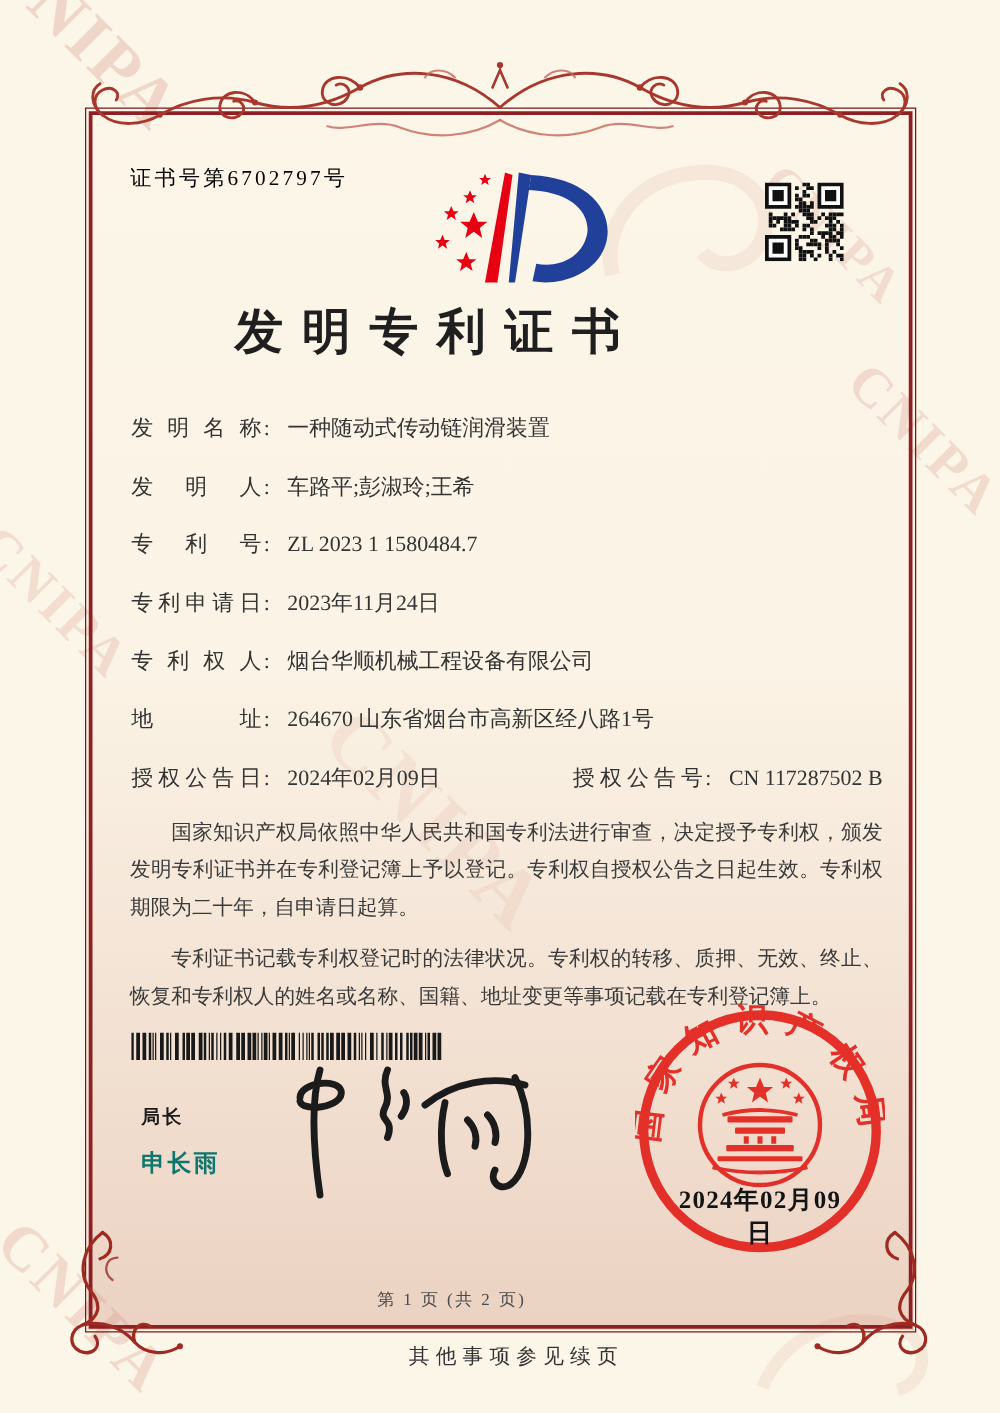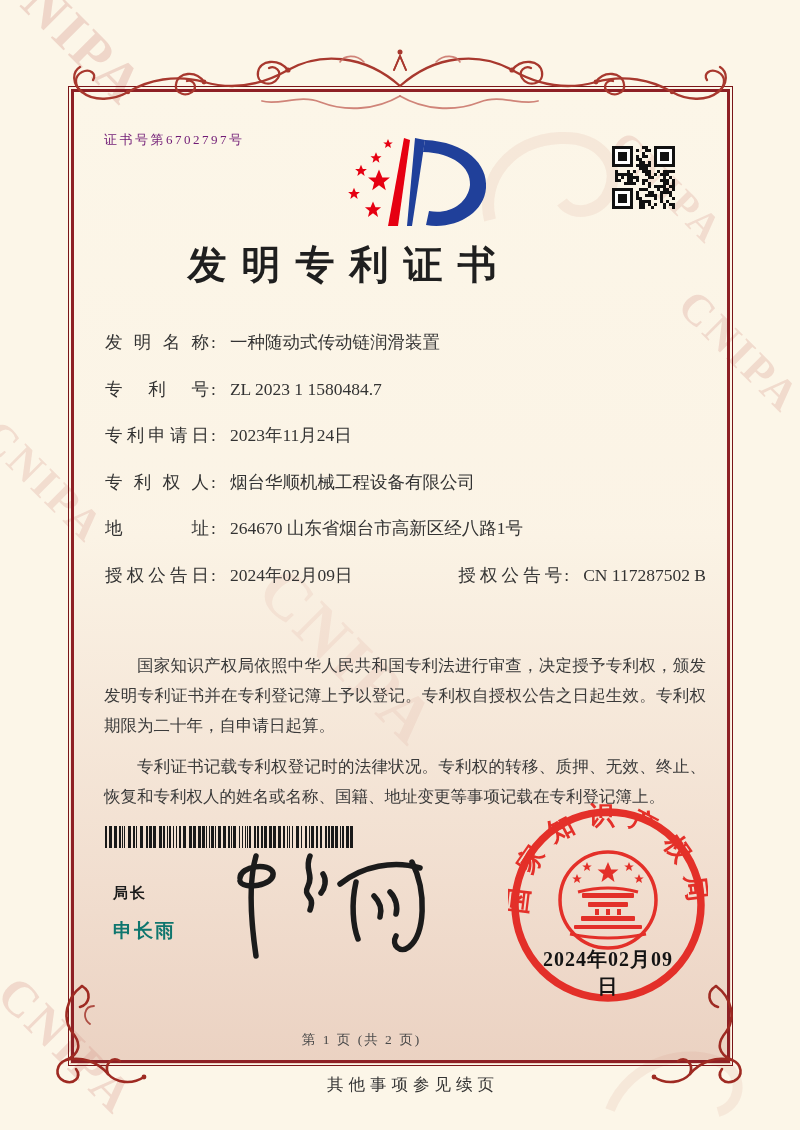--- a/index.html
+++ b/index.html
@@ -25,21 +25,21 @@
   .frame-bg{position:absolute;left:70px;top:88px;width:661px;height:976px;z-index:0;
      background:linear-gradient(180deg,rgba(253,247,235,0) 0%,rgba(250,240,226,.4) 45%,
        rgba(238,215,200,.75) 80%,rgba(234,208,192,.95) 100%);}
   .frame{position:absolute;left:68px;top:86px;width:663px;height:978px;z-index:2;
      border:1.5px solid #7a1518;pointer-events:none;}
   .frame-in{position:absolute;inset:2px;border:3px solid #8e2025;}
 
   .z3{z-index:3;}
 
   
-  .certno{left:104px;top:131px;font-size:13px;letter-spacing:2.5px;color:#701a75;}
+  .certno{left:104px;top:131px;font-size:17px;letter-spacing:2.5px;color:#000000;}
   .logo{left:332px;top:124px;width:180px;height:114px;}
   .qr{left:612px;top:146px;width:63px;height:63px;}
   .title{left:0;top:238px;width:684px;text-align:center;font-size:39px;font-weight:700;
          letter-spacing:15px;color:#1f1f1f;text-indent:15px;}
 
   
   .fields{left:105px;top:330px;width:601px;}
   .frow{height:46.6px;font-size:17.5px;color:#333;white-space:nowrap;}
   .flabel{display:inline-block;width:104px;text-align:justify;text-align-last:justify;}
   .fcolon{margin:0 14px 0 2px;}
@@ -282,20 +282,23 @@
     <rect x="6" y="48" width="9" height="9" fill="#111"></rect>
   </svg>
 
 <div class="abs z3 title">发明专利证书</div>
 
 <div class="abs z3 fields">
   <div class="frow">
     <span class="flabel">发明名称</span><span class="fcolon">:</span><span>一种随动式传动链润滑装置</span>
   </div>
   <div class="frow">
+    <span class="flabel">发明人</span><span class="fcolon">:</span><span>车路平;彭淑玲;王希</span>
+  </div>
+  <div class="frow">
     <span class="flabel">专利号</span><span class="fcolon">:</span><span>ZL 2023 1 1580484.7</span>
   </div>
   <div class="frow">
     <span class="flabel">专利申请日</span><span class="fcolon">:</span><span>2023年11月24日</span>
   </div>
   <div class="frow">
     <span class="flabel">专利权人</span><span class="fcolon">:</span><span>烟台华顺机械工程设备有限公司</span>
   </div>
   <div class="frow">
     <span class="flabel">地址</span><span class="fcolon">:</span><span>264670 山东省烟台市高新区经八路1号</span>

